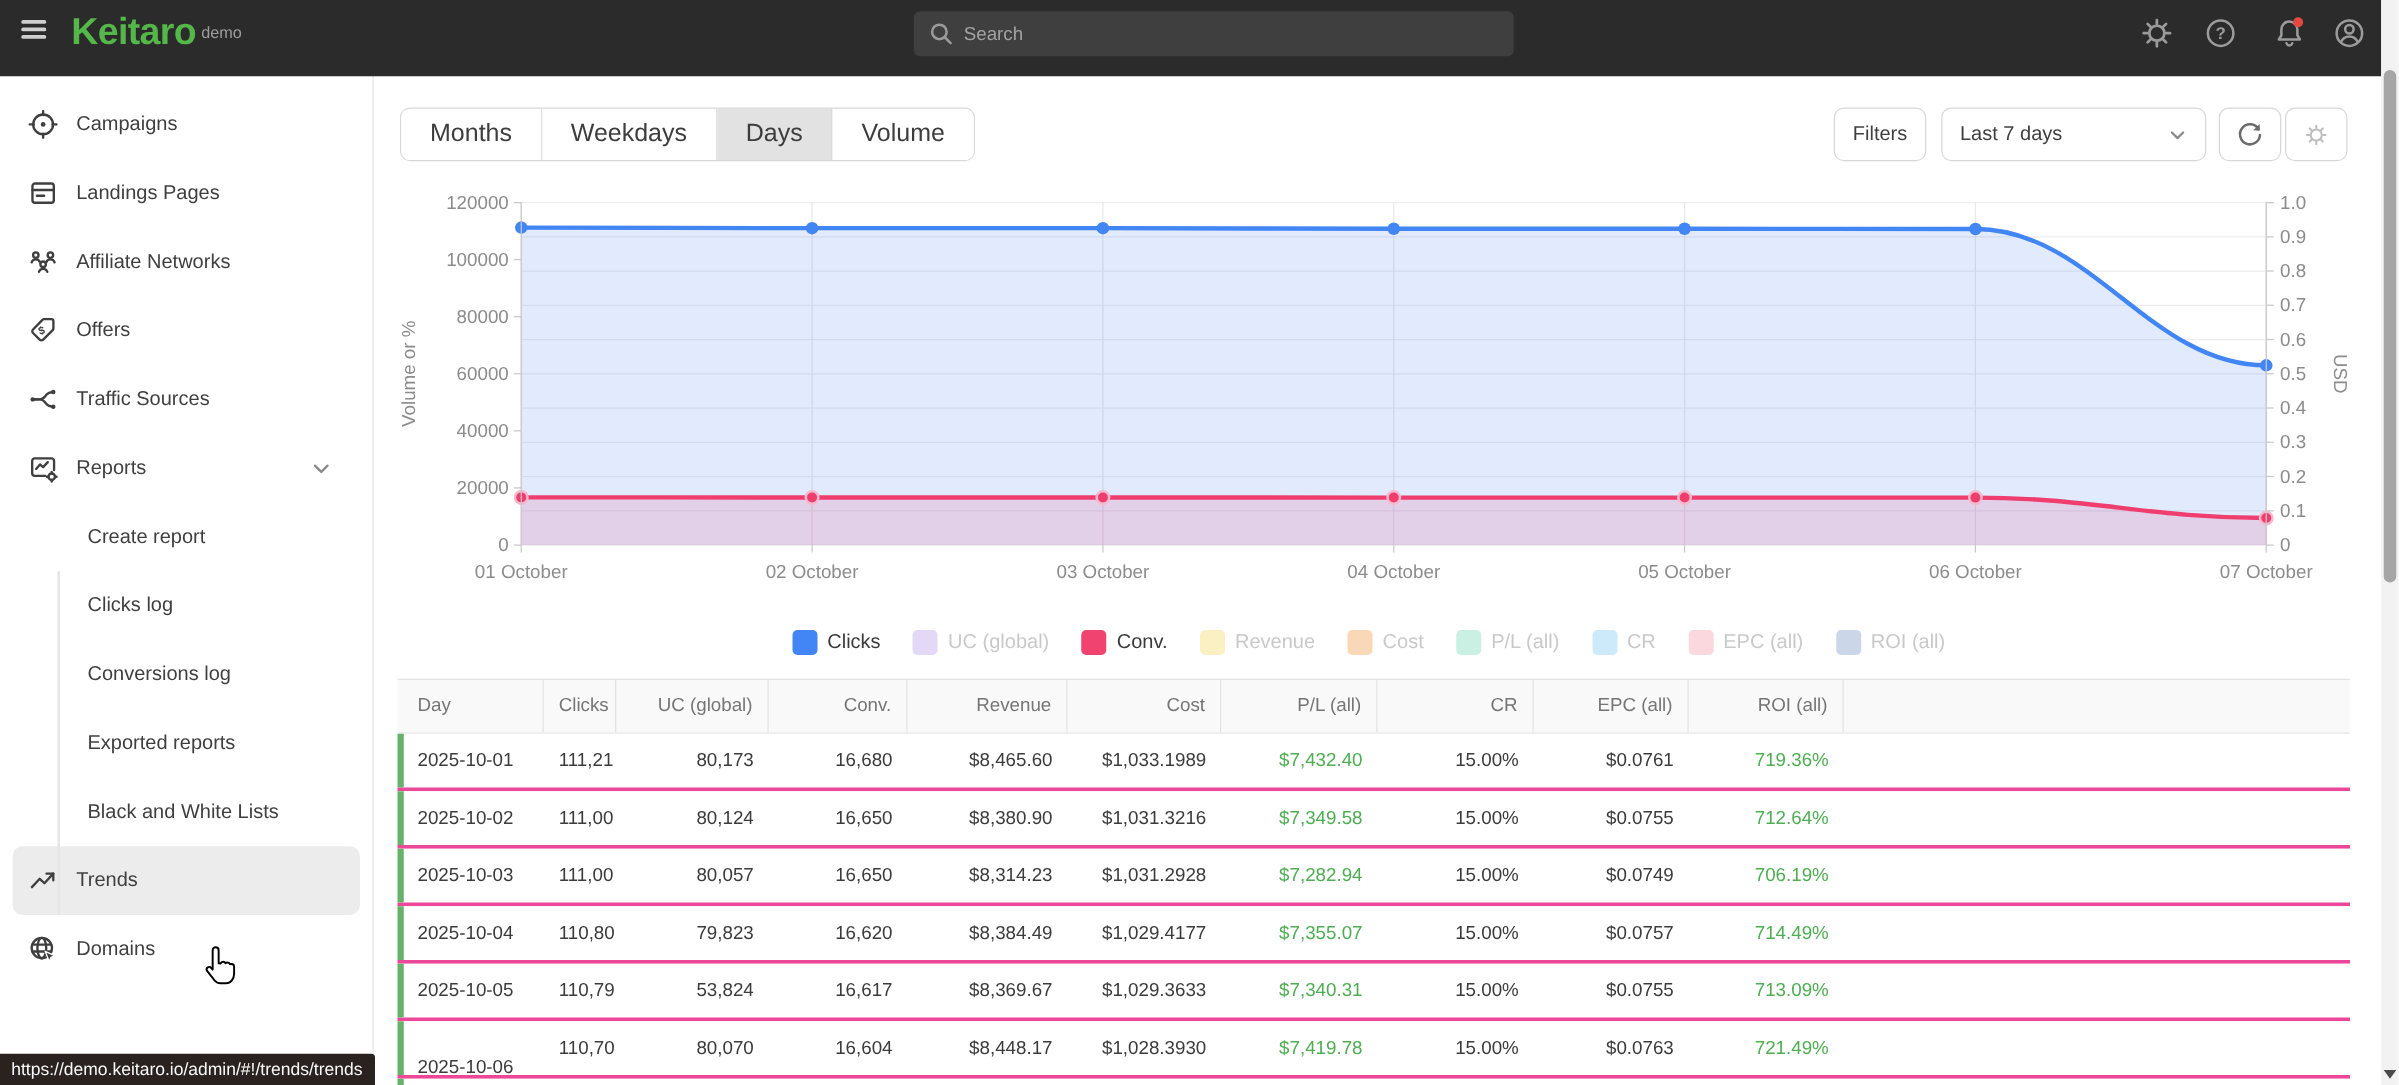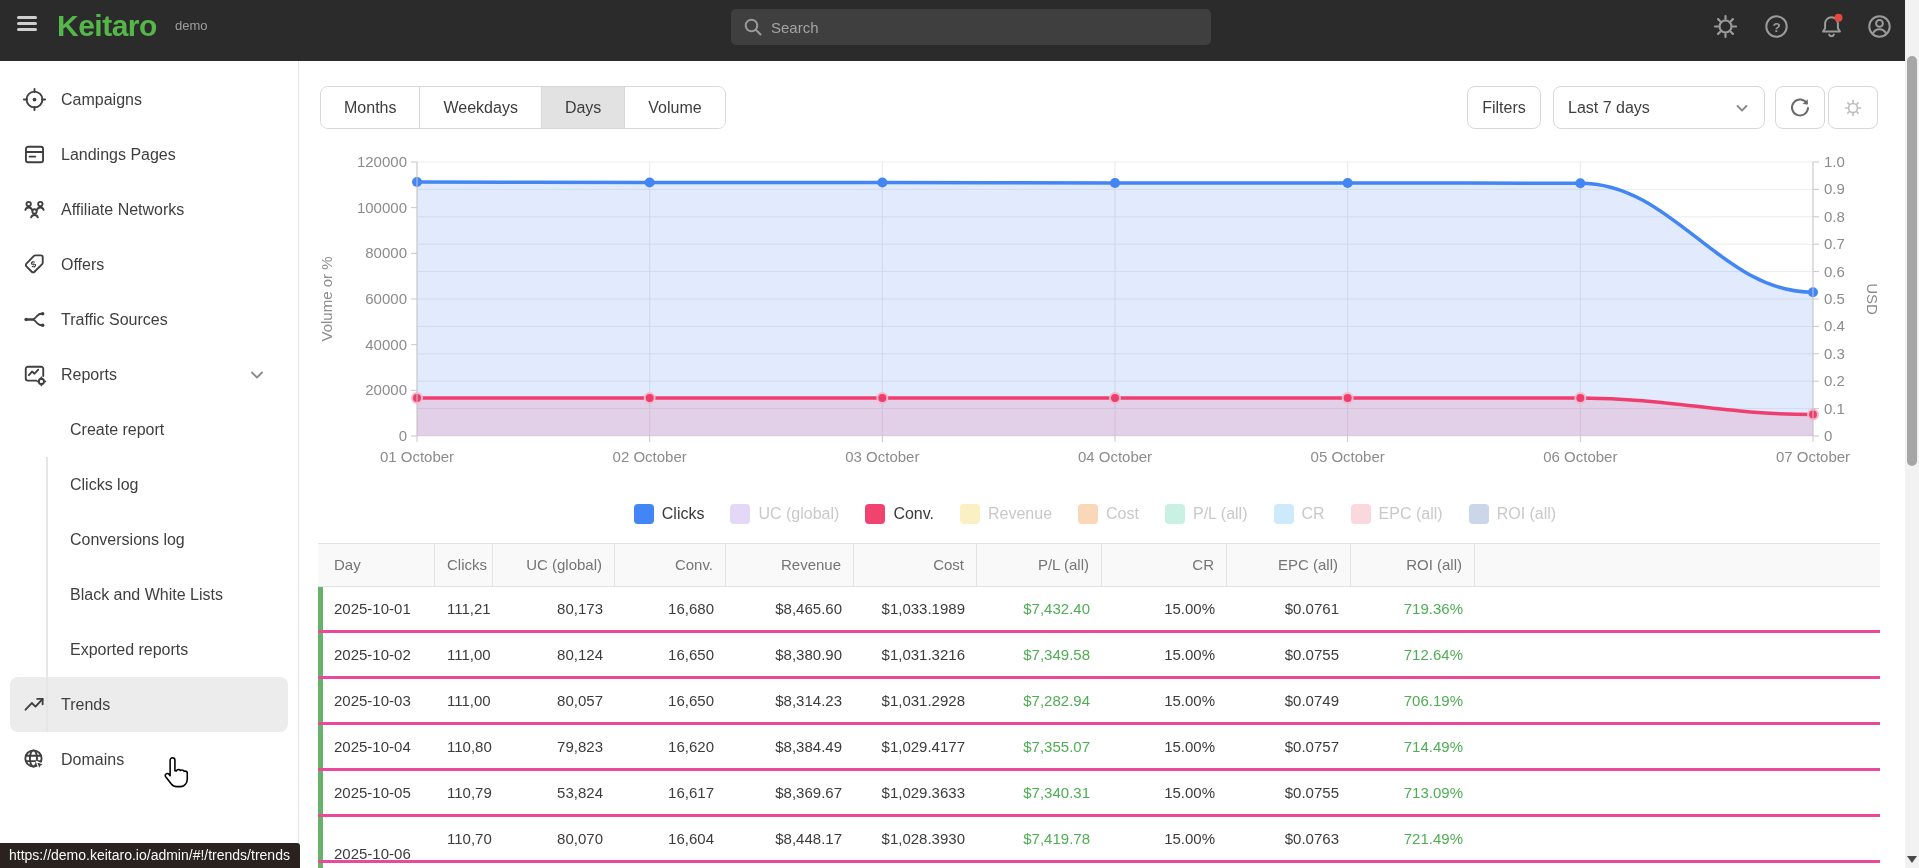--- a/index.html
+++ b/index.html
@@ -4,39 +4,39 @@
 <style>
   html,body{margin:0;padding:0;background:#fff;}
   body{width:1919px;height:868px;overflow:hidden;position:relative;
        font-family:"Liberation Sans",sans-serif;-webkit-font-smoothing:antialiased;}
   .abs{position:absolute;}
   
   .topbar{position:absolute;top:0;left:0;right:14px;height:61px;background:#2b2b2b;z-index:20;padding-left:48px;}
   .hamburger{position:absolute;left:17px;top:16px;width:20px;height:20px;cursor:pointer;}
   .hamburger span{display:block;height:2.5px;background:#cfcfcf;border-radius:2px;margin-bottom:3.6px;}
   .logo{position:absolute;left:57px;top:9px;font-size:30px;font-weight:bold;color:#55b649;letter-spacing:-0.5px;}
-  .demo{position:absolute;left:175px;top:18px;font-size:13px;color:#9e9e9e;}
+  .demo{position:absolute;left:161px;top:18px;font-size:13px;color:#9e9e9e;}
   .search-wrap{position:absolute;left:731px;top:9px;width:480px;height:36px;}
   .search-wrap svg{position:absolute;left:11px;top:7px;}
   .search-input{width:100%;height:100%;box-sizing:border-box;background:#3f3f3f;border:none;border-radius:5px;
       color:#ddd;font-size:15px;padding-left:40px;outline:none;font-family:"Liberation Sans",sans-serif;}
   .search-input::placeholder{color:#a3a3a3;}
   .tb-icon{position:absolute;top:13px;width:27px;height:27px;cursor:pointer;}
   
   .sidebar{position:absolute;top:53px;left:0;width:299px;bottom:0;background:#fff;border-right:1px solid #e5e5e5;padding-top:19px;box-sizing:border-box;z-index:5;}
   .side-item{height:55px;display:flex;align-items:center;margin:0 10px;padding-left:10px;border-radius:8px;cursor:pointer;}
   .side-item .ic{width:28px;height:28px;margin-right:13px;flex:0 0 28px;display:flex;align-items:center;justify-content:center;}
   .side-item .lbl{font-size:16px;color:#3f3f3f;white-space:nowrap;}
   .side-item.sub{padding-left:60px;}
   .side-item.active{background:#ececec;}
   .side-item .chev{margin-left:auto;margin-right:22px;}
   .subrule{position:absolute;left:46px;top:404px;width:2px;height:275px;background:#e6e6e6;}
   
   .tabs{position:absolute;left:320px;top:86px;height:43px;display:flex;border:1px solid #d8d8d8;border-radius:8px;overflow:hidden;background:#fff;box-sizing:border-box;}
-  .tab{padding:0 23px;font-size:16px;color:#3d3d3d;display:flex;align-items:center;border-right:1px solid #d8d8d8;cursor:pointer;background:#fff;}
+  .tab{padding:0 23px;font-size:20px;color:#3d3d3d;display:flex;align-items:center;border-right:1px solid #d8d8d8;cursor:pointer;background:#fff;}
   .tab:last-child{border-right:none;}
   .tab.selected{background:#e2e2e2;}
   .btn{position:absolute;top:86px;height:43px;border:1px solid #d8d8d8;border-radius:8px;background:#fff;
        display:flex;align-items:center;justify-content:center;font-size:16px;color:#3f3f3f;box-sizing:border-box;cursor:pointer;}
   #filtersBtn{left:1467px;width:74px;}
   #dateSelect{left:1553px;width:212px;justify-content:space-between;padding:0 14px;}
   #refreshBtn{left:1775px;width:50px;}
   #chartGearBtn{left:1828px;width:50px;}
   
   .legend{position:absolute;left:300px;top:500px;width:1590px;height:28px;display:flex;align-items:center;justify-content:center;gap:26px;}
@@ -203,24 +203,24 @@
       <div class="side-item sub">
         <span class="lbl">Create report</span>
       </div>
       <div class="side-item sub">
         <span class="lbl">Clicks log</span>
       </div>
       <div class="side-item sub">
         <span class="lbl">Conversions log</span>
       </div>
       <div class="side-item sub">
+        <span class="lbl">Exported reports</span>
+      </div>
+      <div class="side-item sub">
         <span class="lbl">Black and White Lists</span>
-      </div>
-      <div class="side-item sub">
-        <span class="lbl">Exported reports</span>
       </div>
       <div class="side-item active">
         <span class="ic">
           <svg viewBox="0 0 24 24" width="25" height="25">
             <g fill="none" stroke="#3f3f3f" stroke-width="1.8" stroke-linecap="round" stroke-linejoin="round">
               <polyline points="3.4,17 9.4,10.6 13,14 19.8,6.6"></polyline>
               <polyline points="14.6,6.6 19.8,6.6 19.8,11.8"></polyline>
             </g>
           </svg>
         </span>

